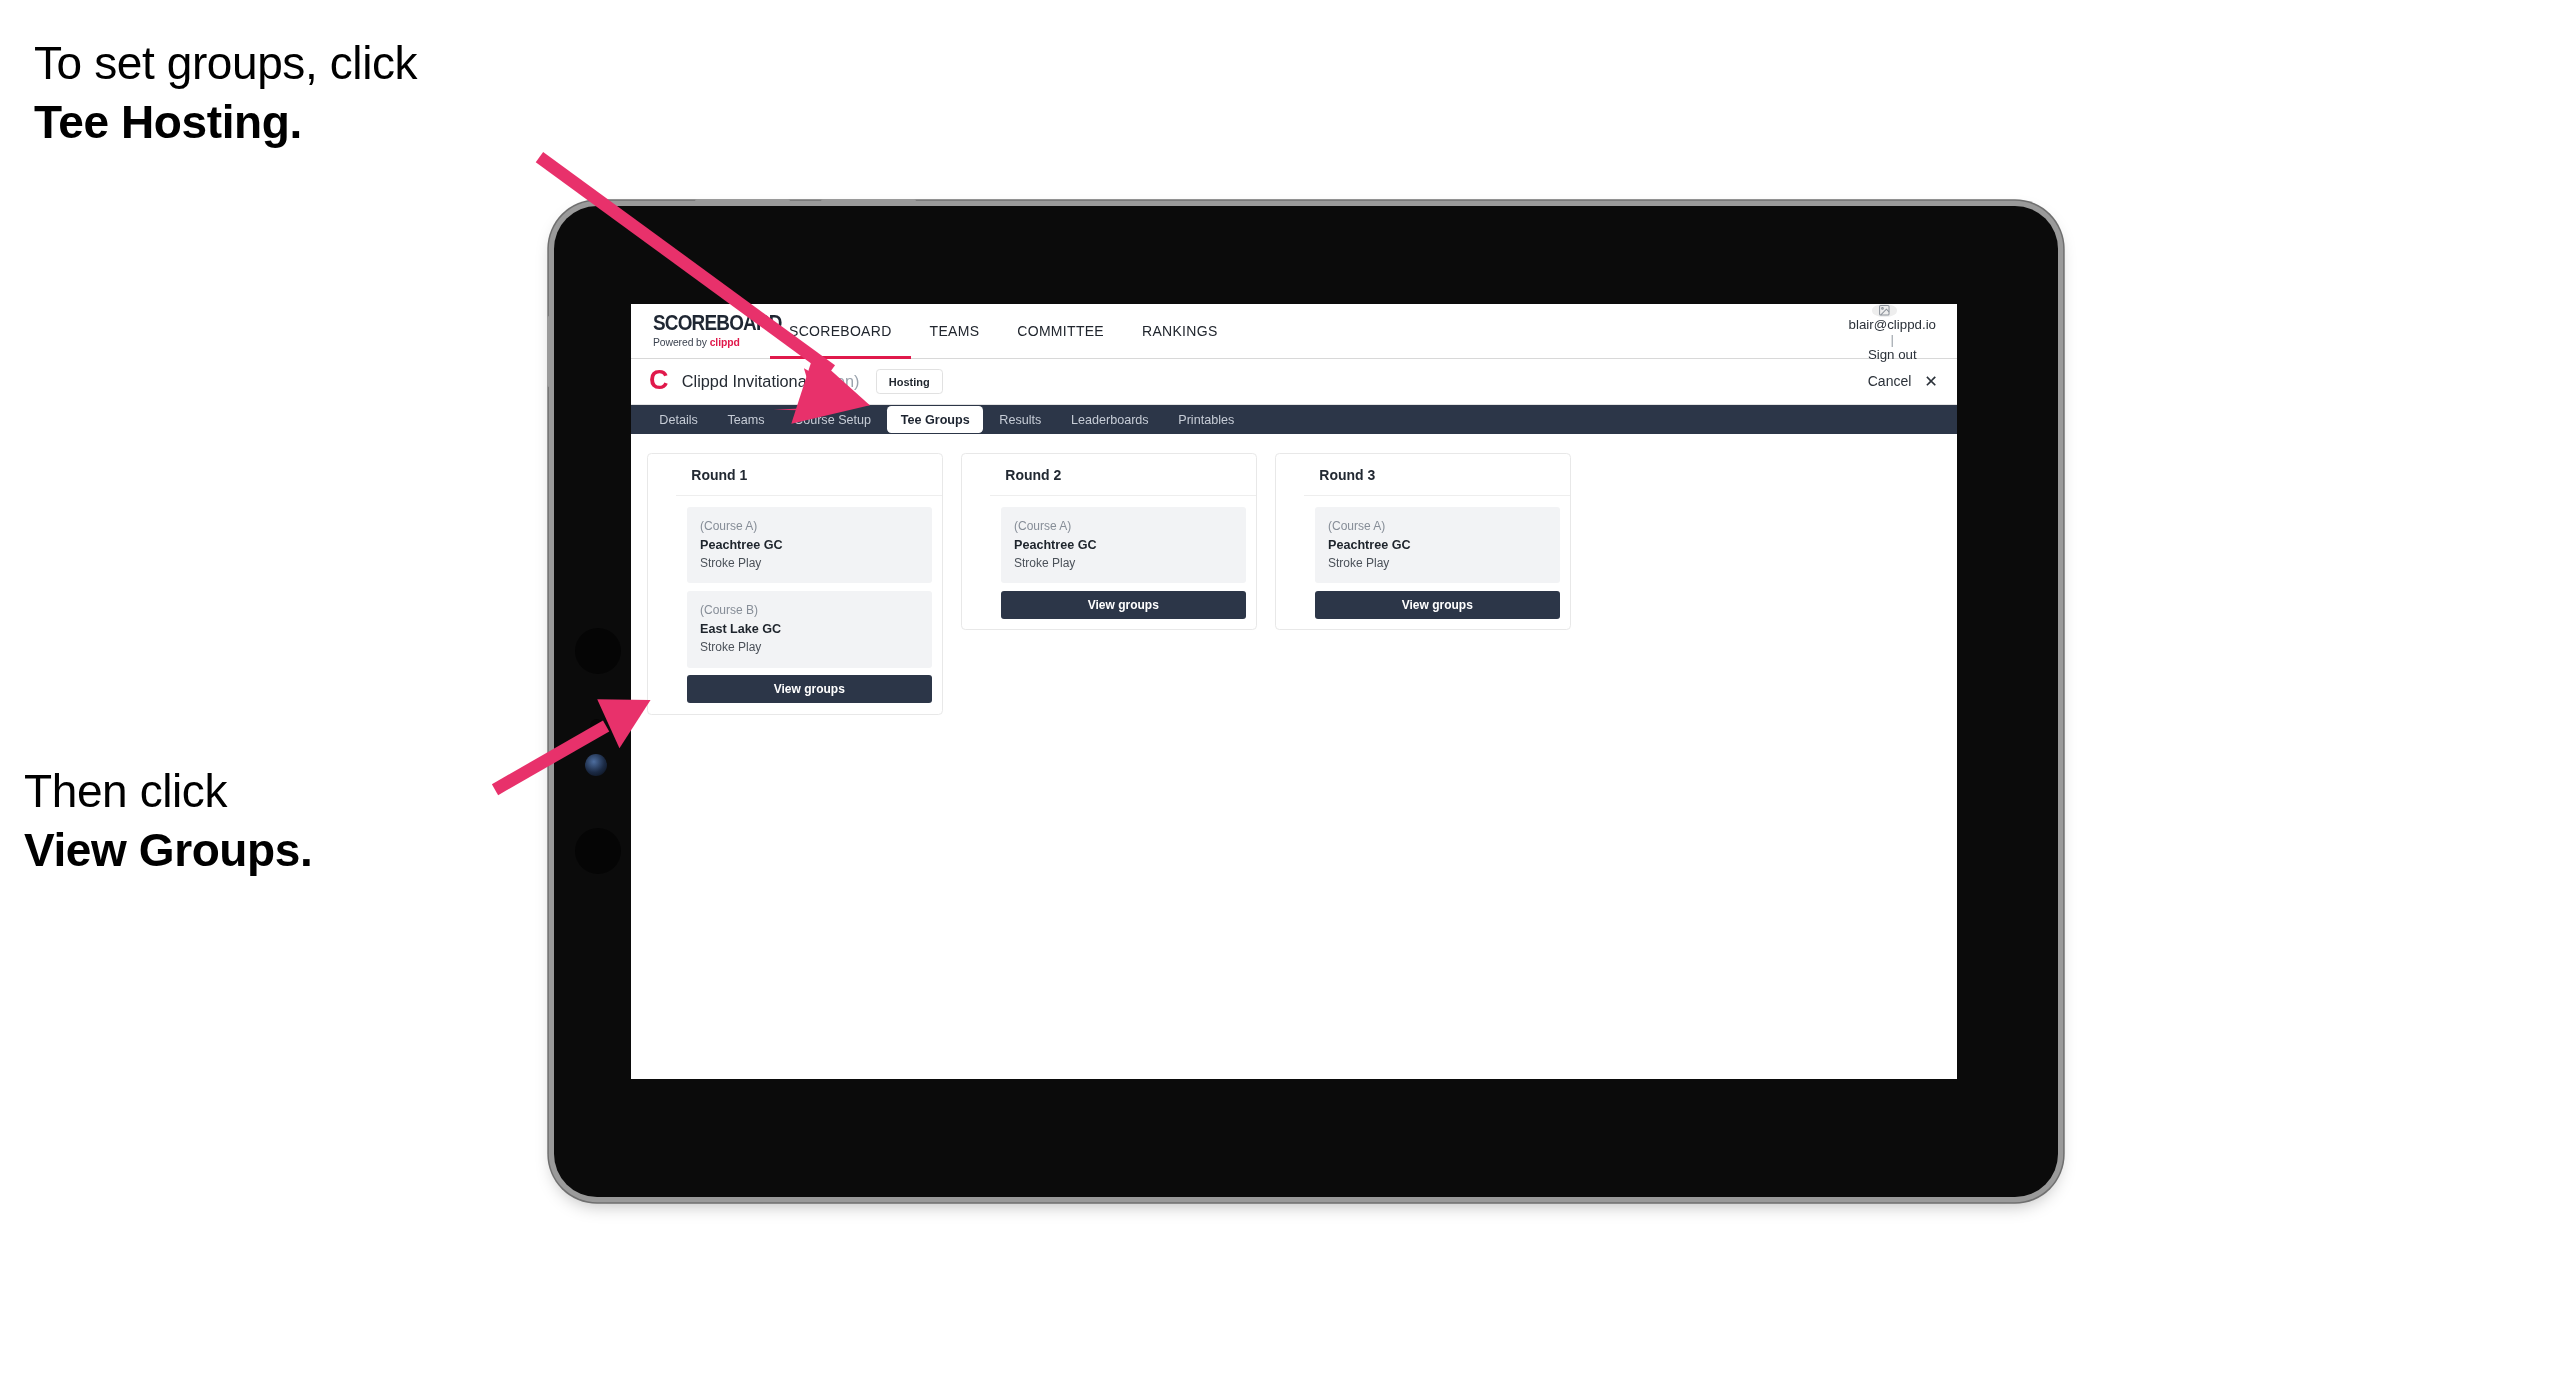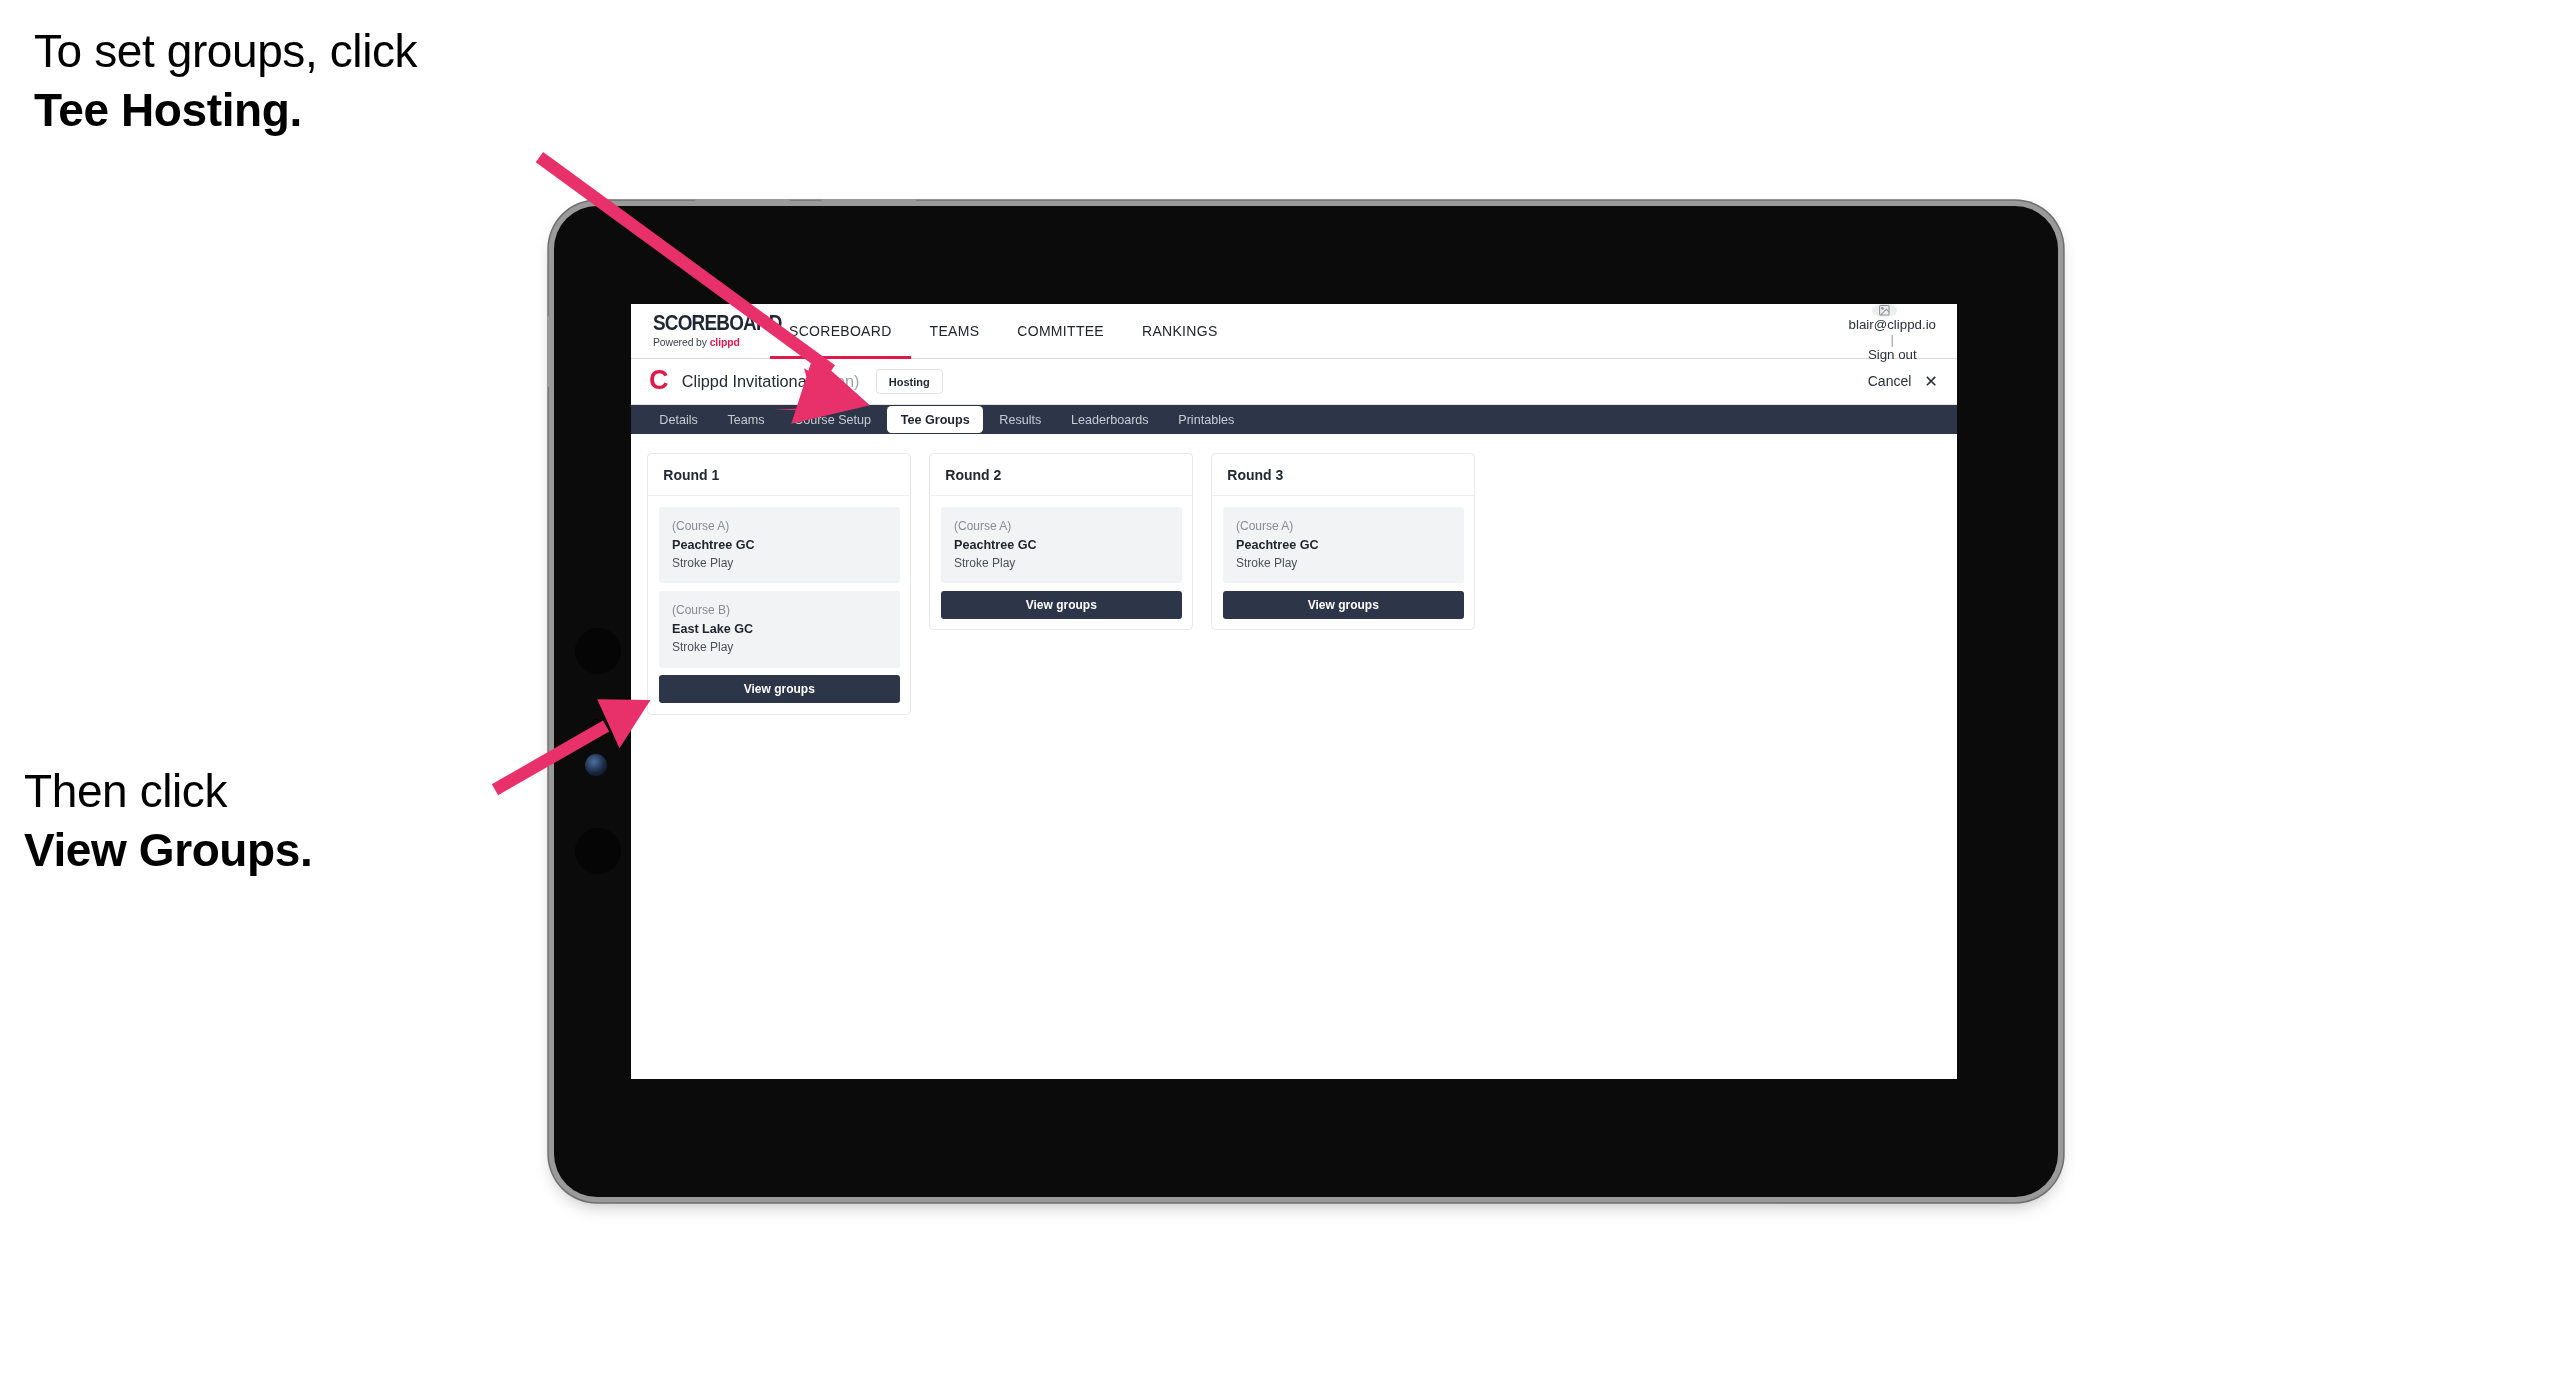--- a/index.html
+++ b/index.html
@@ -8,21 +8,21 @@
     background: #ffffff;
     font-family: "Liberation Sans", sans-serif;
     overflow: hidden;
   }
   #stage { position: relative; width: 2576px; height: 1386px; background: #fff; }
 
   
   .callout { position: absolute; color: #000; line-height: 1.28; }
   .callout .line-a { font-size: 46px; font-weight: 400; letter-spacing: -0.4px; white-space: nowrap; }
   .callout .line-b { font-size: 46px; font-weight: 700; letter-spacing: -0.4px; white-space: nowrap; }
-  #callout-top { left: 34px; top: 22px; }
+  #callout-top { left: 34px; top: 34px; }
   #callout-bottom { left: 24px; top: 762px; }
 
   
   .arrow-svg { position: absolute; overflow: visible; pointer-events: none; }
 
   
   #tablet {
     position: absolute;
     left: 554px; top: 206px;
     width: 1504px; height: 991px;
@@ -118,23 +118,23 @@
   }
   .tab {
     font-size: 12.6px; color: #c6ccd6; padding: 6.7px 13.3px; border-radius: 4.4px;
     cursor: pointer; white-space: nowrap;
   }
   .tab.active { background: #ffffff; color: #1d2430; font-weight: 700; }
 
   
   #content { padding: 19px 16.3px 0 16.3px; display: flex; gap: 18px; align-items: flex-start; }
   .round-card {
-    width: 264px; background: #fff;
+    width: 296px; background: #fff;
     border: 0.7px solid #e8e8e8; border-radius: 4.4px;
-    display: flex; flex-direction: column;
+    display: flex; flex-direction: column; padding-left: 28px;
   }
   .round-head {
     padding: 12.6px 15px; border-bottom: 0.7px solid #eeeeee;
     font-size: 14px; font-weight: 700; color: #222932;
   }
   .round-body { padding: 10.4px; display: flex; flex-direction: column; gap: 7.4px; }
   .course-tile { background: #f2f3f5; border-radius: 3px; padding: 12px 13.3px 13.3px 13.3px; }
   .course-tag { font-size: 12px; color: #868d97; margin-bottom: 5.2px; }
   .course-name { font-size: 12.6px; font-weight: 700; color: #1e242c; margin-bottom: 4.4px; }
   .course-format { font-size: 12px; color: #4b5159; }

